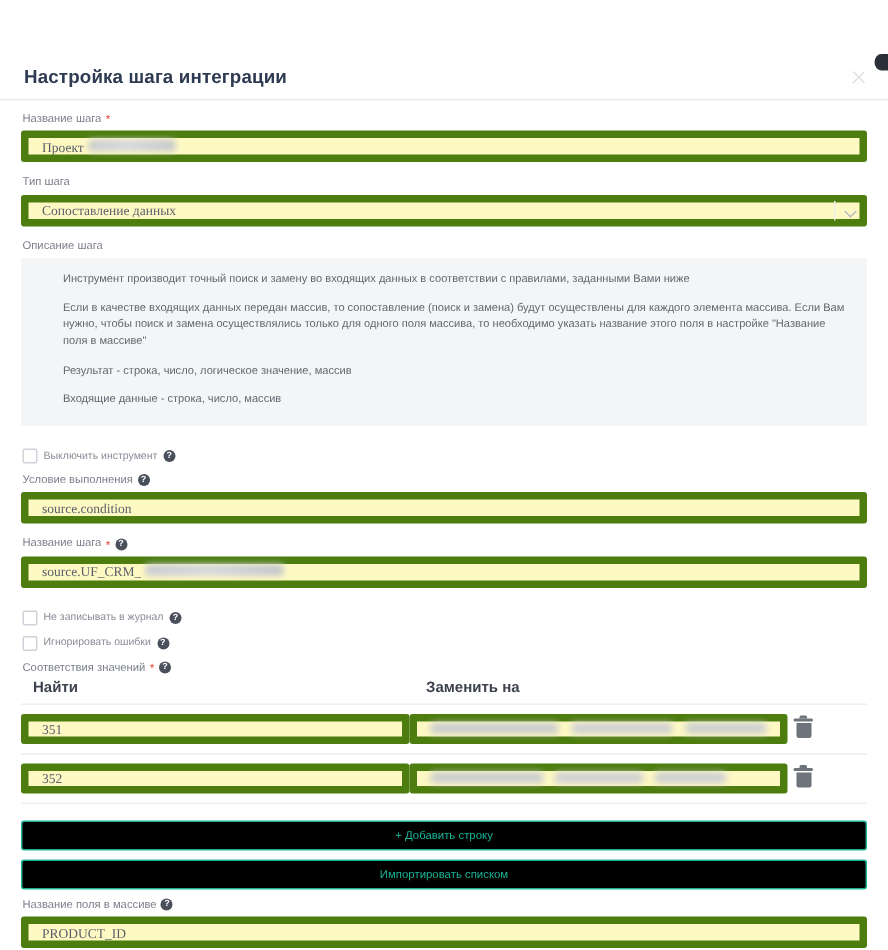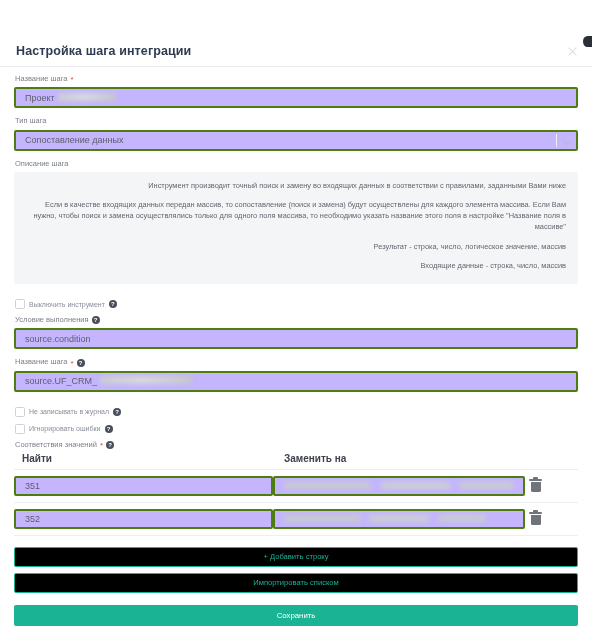--- a/index.html
+++ b/index.html
@@ -97,24 +97,24 @@
     display: inline-flex;
     align-items: center;
     justify-content: center;
     line-height: 1;
     flex: 0 0 auto;
   }
 
   .text-input {
     width: 100%;
     height: 21px;
-    border: 2px solid #4d7c0f;
-    border-radius: 2px;
-    background: #c4b5fd;
-    font-family: Liberation Sans, sans-serif;
+    border: 5px solid #4d7c0f;
+    border-radius: 2px;
+    background: #fef9c3;
+    font-family: Liberation Serif, serif;
     font-size: 9px;
     color: #5b5f6b;
     padding: 0 9px;
     box-sizing: border-box;
     outline: none;
     display: flex;
     align-items: center;
   }
 
   .input-value {
@@ -167,25 +167,24 @@
   }
 
   
   .desc-panel {
     background: #f4f5f6;
     border-radius: 2px;
     padding: 9px 12px 10px 12px;
     box-sizing: border-box;
   }
   .desc-panel p {
-    margin: 0 0 9px 4px;
+    margin: 0 0 9px 16px;
     font-size: 7.4px;
     line-height: 1.45;
     color: #62666f;
-    text-align: right;
   }
   .desc-panel p:last-child { margin-bottom: 2px; }
 
   
   .check-row {
     display: flex;
     align-items: center;
     gap: 4px;
     margin: 0 0 7px 1px;
   }
@@ -431,17 +430,24 @@
           <span class="can"></span>
       </div>
     </div>
   </div>
 
   <div class="spacer-md"></div>
 
   <button class="ghost-btn">+ Добавить строку</button>
   <button class="ghost-btn">Импортировать списком</button>
 
+  <div class="field-group">
+    <div class="field-label">
+      <span>Название поля в массиве</span>
+      <span class="help-icon">?</span>
+    </div>
+    <div class="text-input">PRODUCT_ID</div>
+  </div>
 
   <div class="spacer-sm"></div>
 
   <button class="save-btn">Сохранить</button>
 </div>
 
 </body></html>

